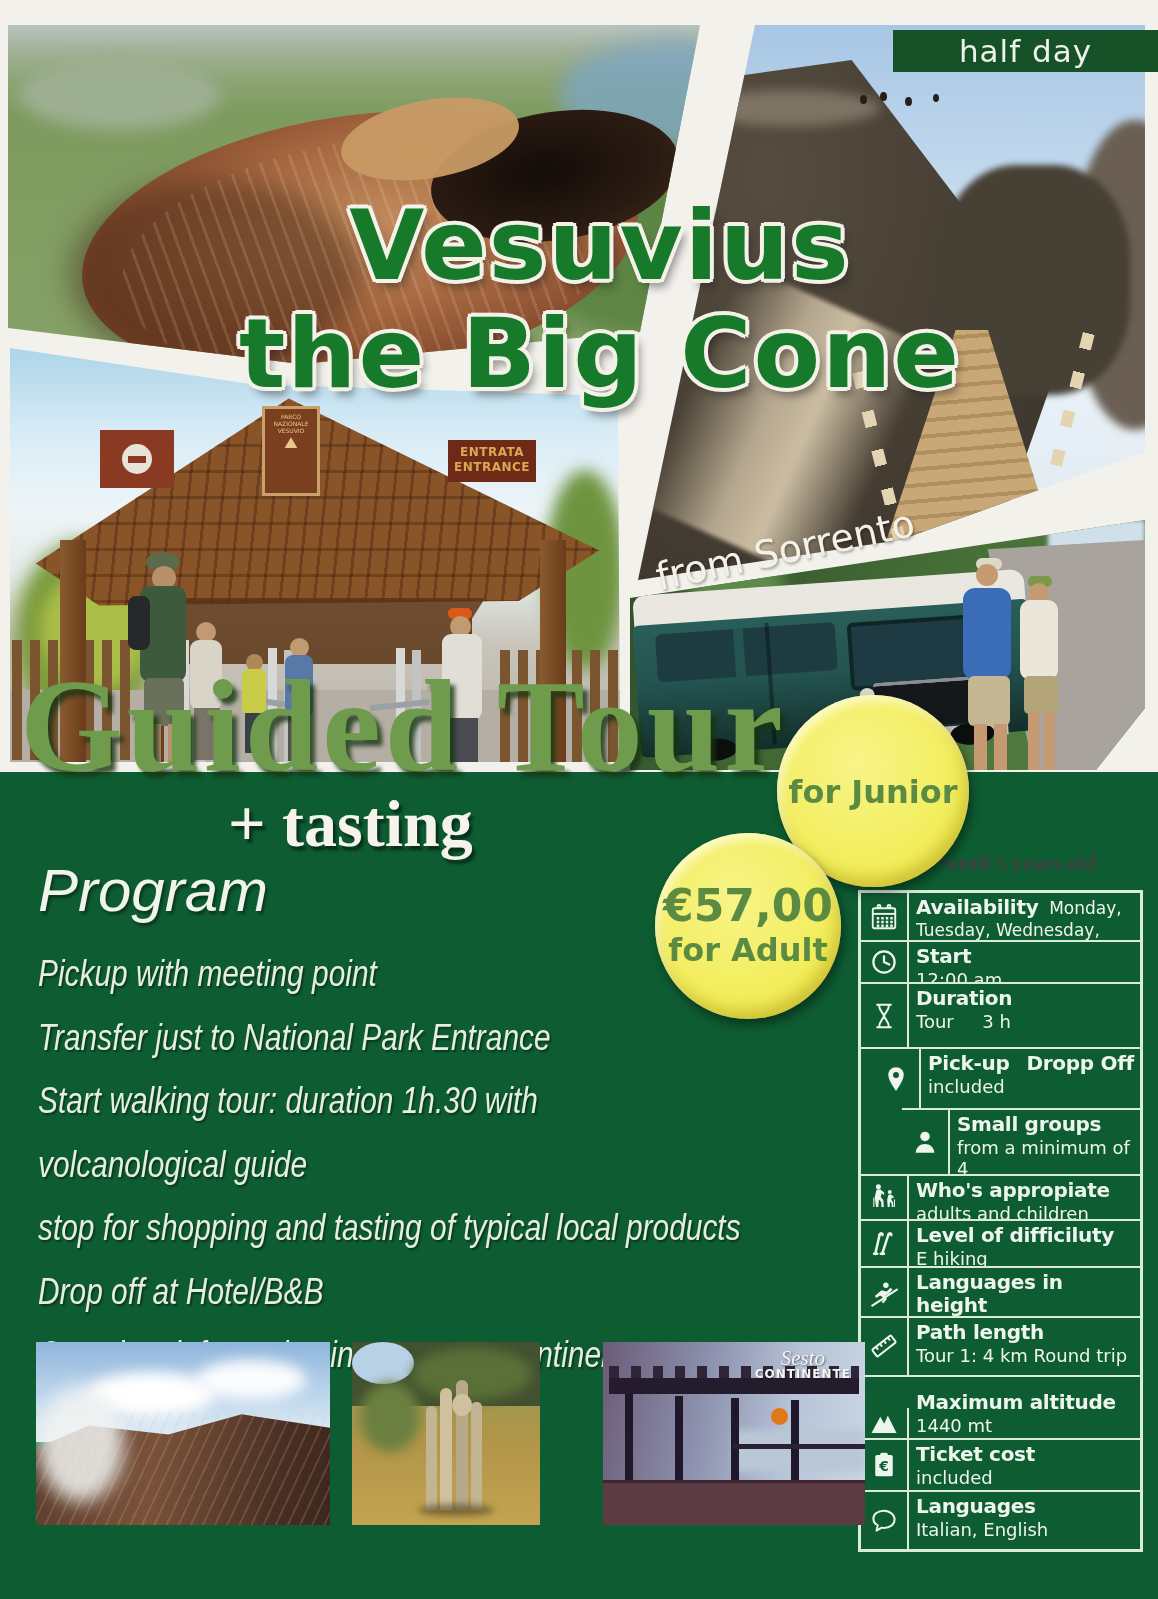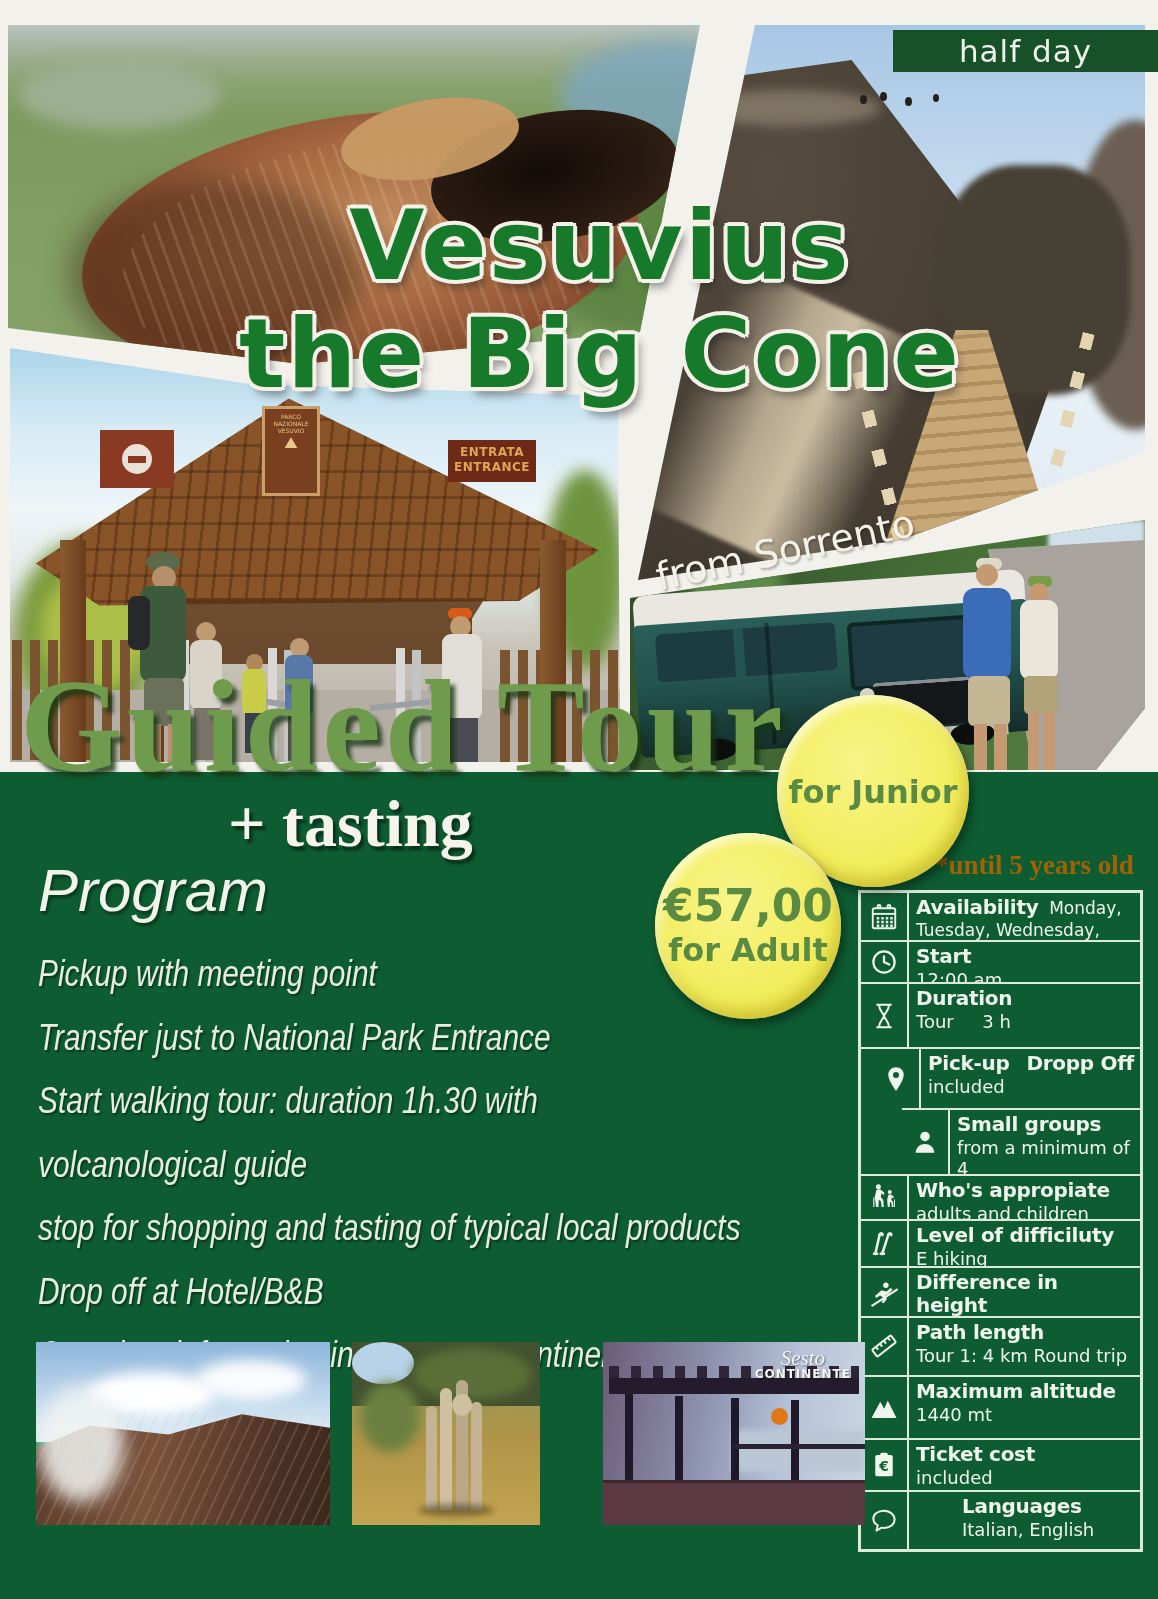--- a/index.html
+++ b/index.html
@@ -41,21 +41,21 @@
   
   .circle{position:absolute;border-radius:50%;background:radial-gradient(circle at 42% 35%,#f8f488,#f1ec55 70%,#e3dc3e);
           box-shadow:3px 6px 10px rgba(0,0,0,.4),inset -5px -9px 14px rgba(170,150,20,.45),inset 4px 6px 10px rgba(255,255,225,.8);
           display:flex;flex-direction:column;align-items:center;justify-content:center;
           color:#5b8a43;text-align:center;}
   .c-junior{left:777px;top:695px;width:192px;height:192px;z-index:5;}
   .c-adult{left:655px;top:833px;width:186px;height:186px;z-index:6;}
   .c-amount{font-size:44px;font-weight:bold;line-height:1.05;}
   .c-aud{font-size:32px;font-weight:bold;margin-top:2px;}
   .note{position:absolute;left:935px;top:850px;width:215px;font-family:"Liberation Serif",serif;
-        font-weight:bold;font-size:27px;color:#a16207;white-space:nowrap;}
+        font-weight:bold;font-size:22px;color:#404040;white-space:nowrap;}
 
   
   .prog-head{position:absolute;left:38px;top:856px;font-family:"Liberation Sans",sans-serif;
              font-style:italic;font-size:60px;color:#f0f4ea;text-shadow:2px 3px 3px rgba(0,0,0,.4);}
   .prog-lines{position:absolute;left:38px;top:942px;width:990px;transform:scaleX(.83);
               transform-origin:left top;}
   .pline{font-family:"Liberation Sans",sans-serif;font-style:italic;font-size:36px;line-height:63.5px;
          color:#e6eedf;white-space:nowrap;text-shadow:2px 2px 2px rgba(0,0,0,.4);}
 
   
@@ -438,21 +438,21 @@
               <g fill="#eef5ec">
                 <path d="M1.5 22.5 22.5 9l.9 1.4L2.5 24z"></path>
                 <circle cx="13.5" cy="6.5" r="2.2"></circle>
                 <path d="M10 10.5l4.2 1 3-3 1.6 1.6-3.6 3.6-2.1 1 1.1 3.1-2.6 3.2-1.6-1.1 2.1-2.9-3.2-2.3-3.1 2.1-1.1-1.6z"></path>
               </g>
             </svg>
           </span>
         </div>
         <div class="tcell">
           <div class="ihead">
-            <span class="ilabel">Difference in height</span>
+            <span class="ilabel">Languages in height</span>
           </div>
         </div>
       </div>
       <div class="irow" style="height: 60px;">
         <div class="icell">
           <span class="ticon">
             <svg viewBox="0 0 24 24">
               <g transform="rotate(-38 12 12)" stroke="#eef5ec" fill="none" stroke-width="1.6">
                 <rect x="2.5" y="8.5" width="19" height="7" rx="1"></rect>
                 <path d="M6.5 8.5v3M10.5 8.5v3M14.5 8.5v3M18.5 8.5v3"></path>
@@ -460,21 +460,21 @@
             </svg>
           </span>
         </div>
         <div class="tcell">
           <div class="ihead">
             <span class="ilabel">Path length</span>
           </div>
           <div class="ivalue">Tour 1: 4 km Round trip</div>
         </div>
       </div>
-      <div class="irow" style="height: 64px;">
+      <div class="irow" style="height: 64px; align-items: flex-end;">
         <div class="icell">
           <span class="ticon">
             <svg viewBox="0 0 24 24">
               <path fill="#eef5ec" d="M2 20 9 7l3.2 5.5L15 6l7 14z"></path>
             </svg>
           </span>
         </div>
         <div class="tcell">
           <div class="ihead">
             <span class="ilabel">Maximum altitude</span>
@@ -494,21 +494,21 @@
             </svg>
           </span>
         </div>
         <div class="tcell">
           <div class="ihead">
             <span class="ilabel">Ticket cost</span>
           </div>
           <div class="ivalue">included</div>
         </div>
       </div>
-      <div class="irow" style="height: 60px; gap: 46px;">
+      <div class="irow" style="height: 60px;">
         <div class="icell">
           <span class="ticon">
             <svg viewBox="0 0 24 24">
               <path fill="none" stroke="#eef5ec" stroke-width="1.6" stroke-linejoin="round" d="M12 4.5c-5 0-8.5 2.8-8.5 6.4 0 2.2 1.4 4.1 3.5 5.3L6 20.5l4.2-2.4c.6.1 1.2.2 1.8.2 5 0 8.5-2.9 8.5-6.5S17 4.5 12 4.5z"></path>
             </svg>
           </span>
         </div>
         <div class="tcell">
           <div class="ihead">
             <span class="ilabel">Languages</span>

